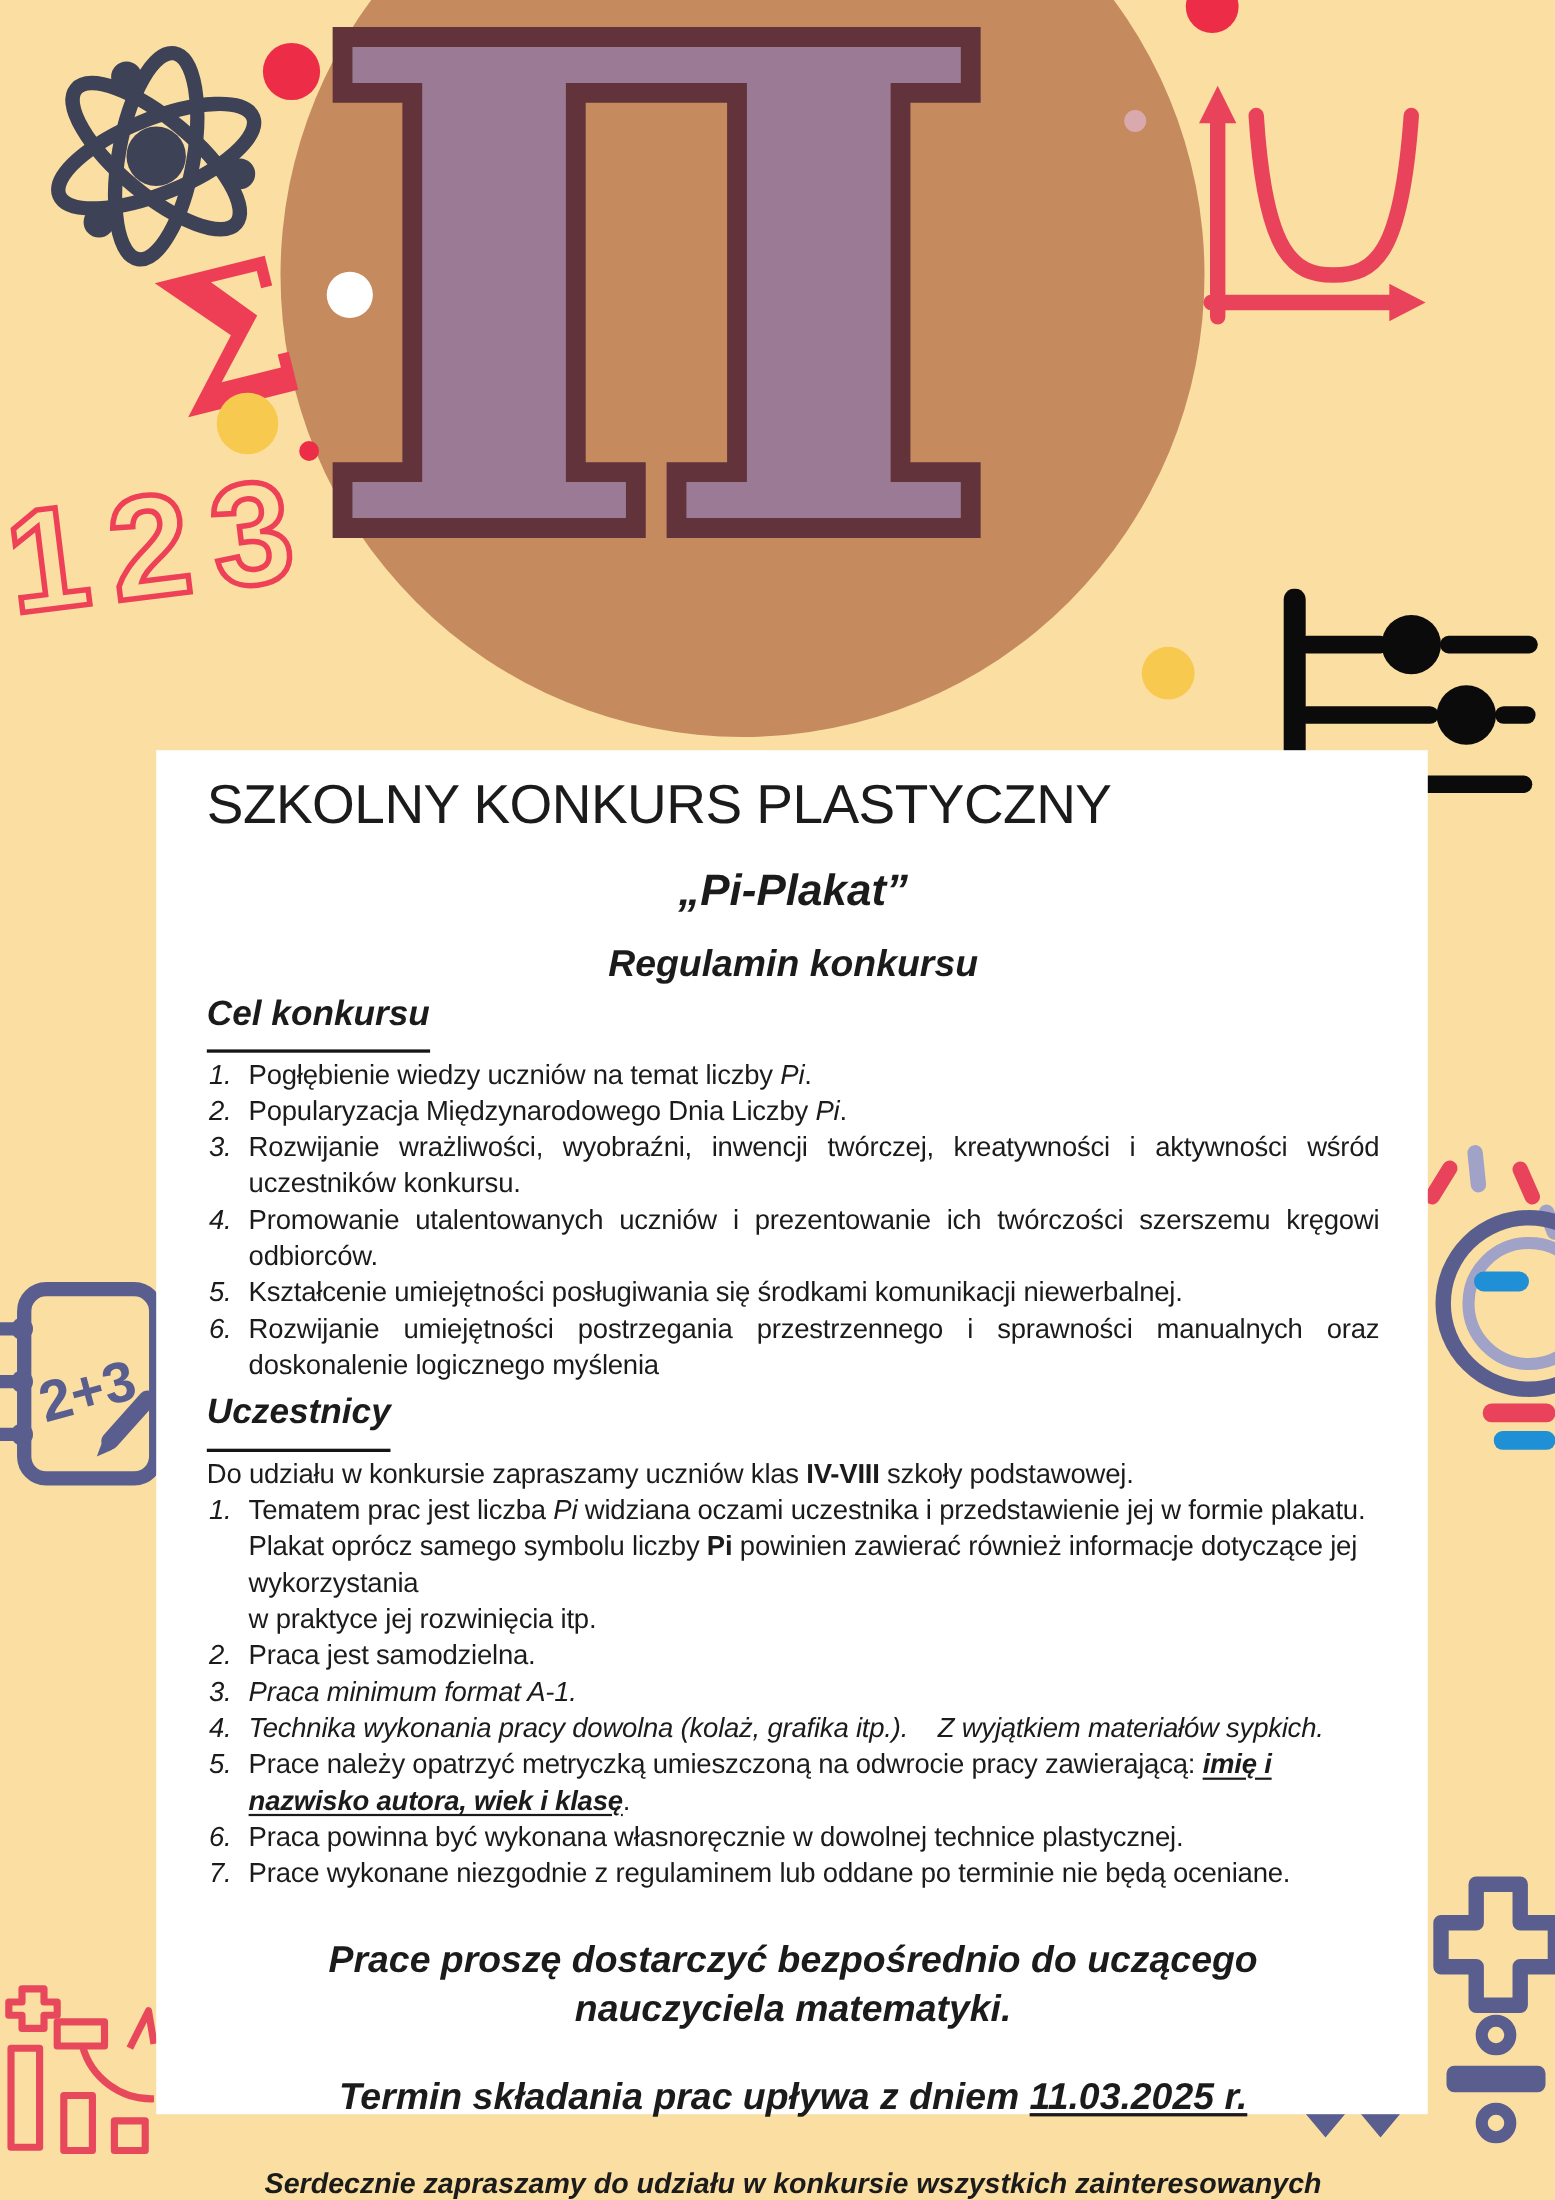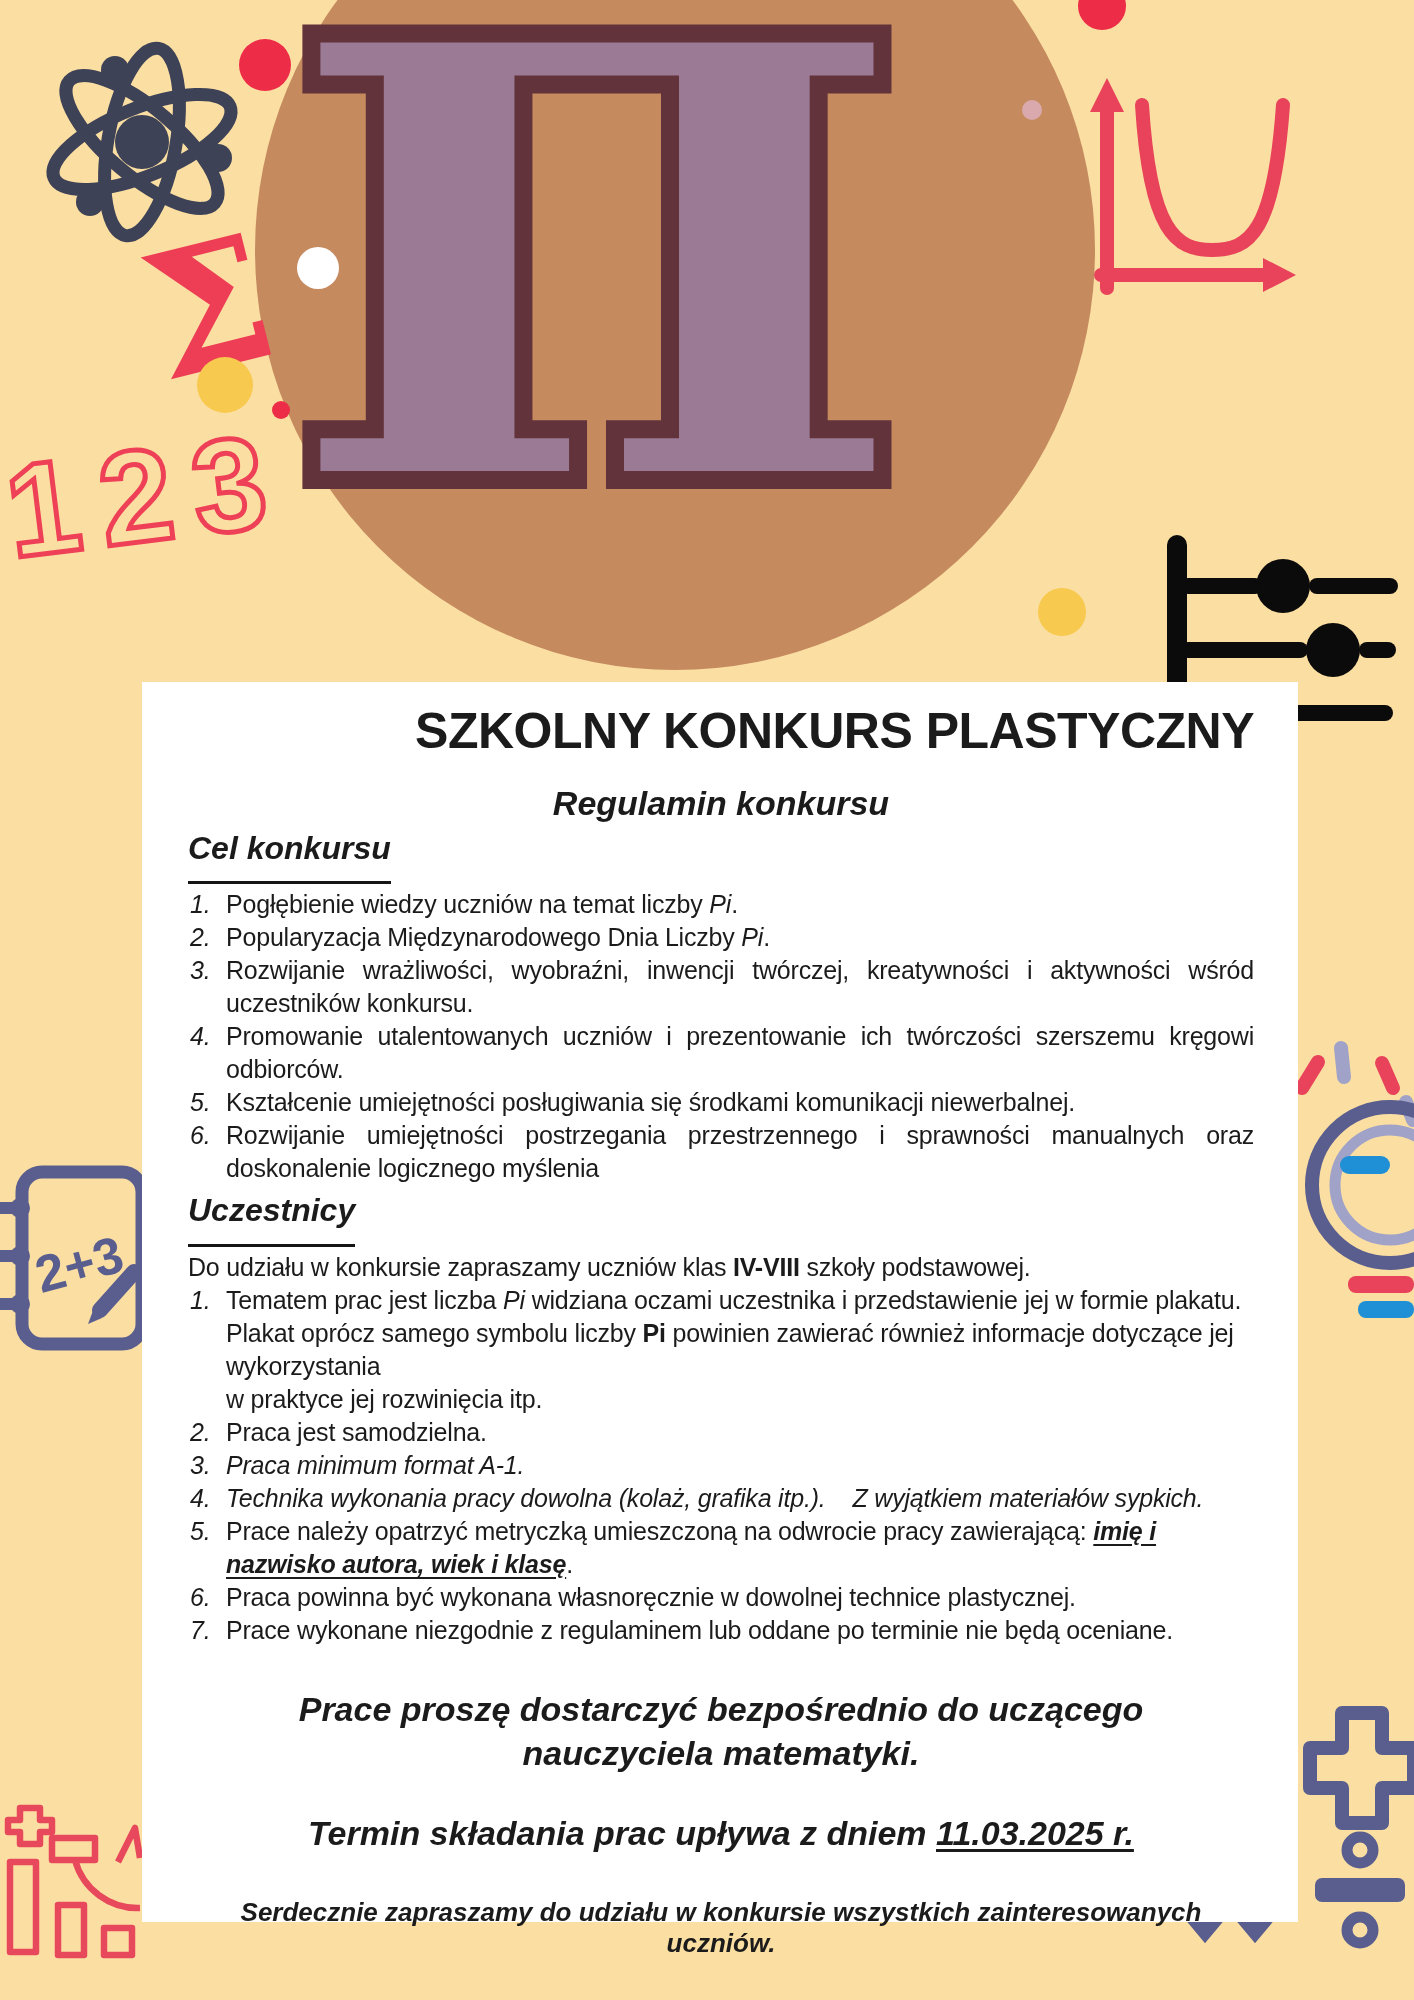--- a/index.html
+++ b/index.html
@@ -22,21 +22,21 @@
   .dot-white{left:297px;top:247px;width:42px;height:42px;background:#FFFFFF;}
   .dot-yellow-l{left:197px;top:357px;width:56px;height:56px;background:#F8C94F;}
   .dot-red-s{left:272px;top:401px;width:18px;height:18px;background:#ED2C47;}
   .dot-red-tr{left:1078px;top:-18px;width:48px;height:48px;background:#ED2C47;}
   .dot-pink{left:1022px;top:100px;width:20px;height:20px;background:#D9A9AE;}
   .dot-yellow-r{left:1038px;top:588px;width:48px;height:48px;background:#F8C94F;}
 
   
   .doc{left:142px;top:682px;width:1156px;height:1240px;background:#FFFFFF;
        box-sizing:border-box;padding:14px 44px 0 46px;color:#1B1B1B;}
-  .title{text-align:right;font-size:50px;font-weight:700;letter-spacing:-0.5px;margin:6px 0 0;}
+  .title{text-align:left;font-size:50px;font-weight:400;letter-spacing:-0.5px;margin:6px 0 0;}
   .subtitle{text-align:center;font-size:40px;font-style:italic;font-weight:700;margin:28px 0 0;}
   .rules-title{text-align:center;font-size:34px;font-style:italic;font-weight:700;margin:24px 0 0;}
   .sec-block{margin:0;}
   .sec-h{font-size:32px;font-style:italic;font-weight:700;display:inline-block;
          border-bottom:3px solid #151515;padding-bottom:14px;line-height:1.2;margin:6px 0 4px;}
   .body-text,.li{font-size:25px;line-height:33px;letter-spacing:-0.2px;}
   .li{position:relative;padding-left:38px;}
   .li .num{position:absolute;left:2px;font-style:italic;}
   .li.just{text-align:justify;}
   .i{font-style:italic;} .b{font-weight:700;}
@@ -151,20 +151,21 @@
     <circle cx="60" cy="20" r="13" fill="none" stroke="#5A5E8F" stroke-width="11"></circle>
     <circle cx="60" cy="100" r="13" fill="none" stroke="#5A5E8F" stroke-width="11"></circle>
   </svg>
 
   <svg class="abs" style="left:1175px;top:1885px" width="130" height="70" viewBox="0 0 130 70">
     <polyline points="5,15 30,45 55,15 80,45 105,15" fill="none" stroke="#5A5E8F" stroke-width="17" stroke-linecap="square"></polyline>
   </svg>
 
   <div class="abs doc">
     <div class="title">SZKOLNY KONKURS PLASTYCZNY</div>
+    <div class="subtitle">„Pi-Plakat”</div>
     <div class="rules-title">Regulamin konkursu</div>
 
     <div class="sec-block">
       <div><span class="sec-h">Cel konkursu</span></div>
       <div>
           <div class="li"><span class="num">1.</span><span><span>Pogłębienie wiedzy uczniów na temat liczby </span><span class="i">Pi</span><span>.</span></span></div>
           <div class="li"><span class="num">2.</span><span><span>Popularyzacja Międzynarodowego Dnia Liczby </span><span class="i">Pi</span><span>.</span></span></div>
           <div class="li just"><span class="num">3.</span><span><span>Rozwijanie wrażliwości, wyobraźni, inwencji twórczej, kreatywności i aktywności wśród uczestników konkursu.</span></span></div>
           <div class="li just"><span class="num">4.</span><span><span>Promowanie utalentowanych uczniów i prezentowanie ich twórczości szerszemu kręgowi odbiorców.</span></span></div>
           <div class="li"><span class="num">5.</span><span><span>Kształcenie umiejętności posługiwania się środkami komunikacji niewerbalnej.</span></span></div>

